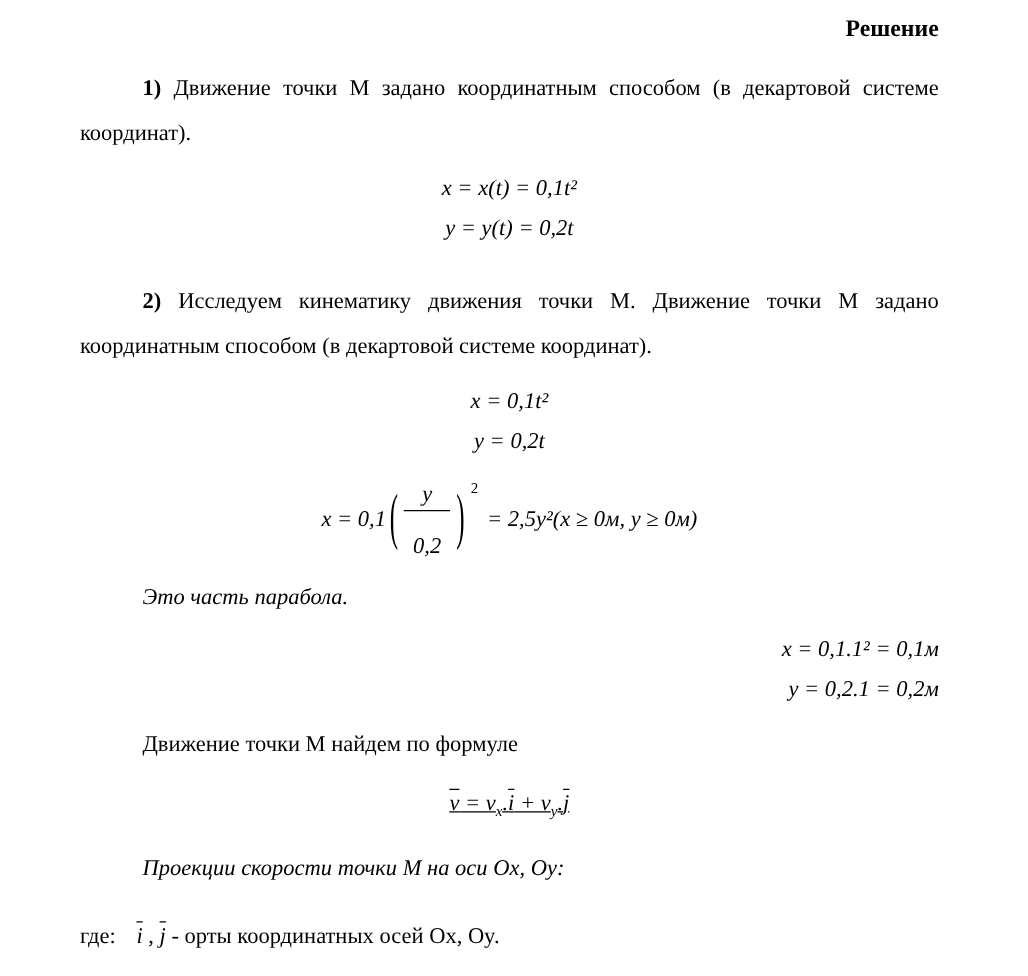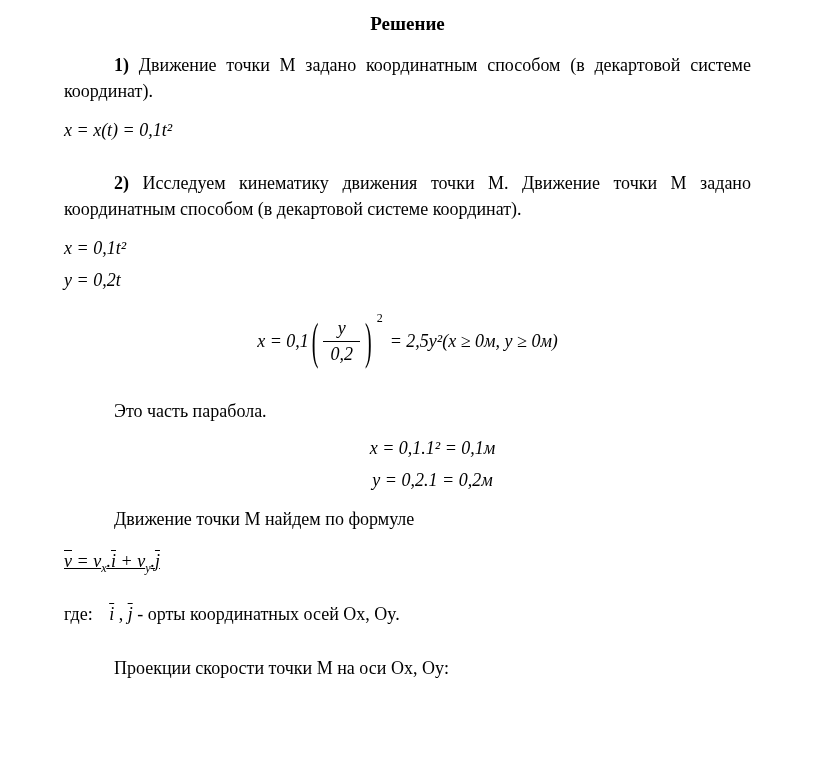--- a/index.html
+++ b/index.html
@@ -7,50 +7,50 @@
   body {
     width: 822px;
     height: 781px;
     overflow: hidden;
     font-family: "Liberation Serif", "DejaVu Serif", serif;
     color: #000000;
   }
   .page { padding: 12px 71px 0 64px; }
 
   .title {
-    text-align: center;
+    text-align: right;
     font-weight: bold;
     font-size: 19px;
     line-height: 24px;
     margin-bottom: 16px;
   }
 
   p.para {
     font-size: 18px;
-    line-height: 26px;
+    line-height: 36px;
     text-align: justify;
     text-indent: 50px;
   }
   p.no-indent { text-indent: 0; text-align: left; }
   .bold { font-weight: bold; }
   .it { font-style: italic; }
 
   .eq-block {
-    text-align: left;
+    text-align: center;
     font-size: 18px;
     margin: 9px 0 9px;
   }
   .eq-line { line-height: 32px; }
 
   .eq-left {
     font-size: 18px;
     padding-left: 50px;
     margin: 8px 0 4px;
   }
-  .eq-left .eq-line { line-height: 32px; text-align: center; }
+  .eq-left .eq-line { line-height: 32px; text-align: right; }
 
   
   .eq-flex {
     display: flex;
     justify-content: center;
     align-items: center;
     font-size: 18px;
     margin: 16px 0 12px;
     min-height: 58px;
   }
@@ -61,51 +61,52 @@
     margin: 0 3px;
     font-style: normal;
   }
   .frac {
     display: inline-flex;
     flex-direction: column;
     align-items: center;
     margin: 0 2px;
   }
   .frac .num { line-height: 22px; padding: 0 10px 2px; }
-  .frac .den { line-height: 22px; border-top: 1.3px solid #000; padding: 1px 7px 0; }
+  .frac .den { line-height: 22px; border-top: 1.3px solid #000; padding: 16px 7px 0; }
   .power {
     align-self: flex-start;
     font-size: 12px;
     line-height: 12px;
     margin: 0 2px 0 2px;
   }
   .rhs { margin-left: 5px; font-style: italic; }
 
   
   .eqv { font-size: 18px; line-height: 30px; text-decoration: underline; }
   .ov { text-decoration: overline; }
   sub { font-size: 12px; }
   .sp { margin-left: 12px; }
   .mt8  { margin-top: 24px; }
   .mt10 { margin-top: 10px; }
-  .mt12 { margin-top: 28px; }
+  .mt12 { margin-top: 12px; font-style: italic; }
   .mt18 { margin-top: 18px; }
   .eq-block.vel { margin: 14px 0 10px; }
 </style>
 </head>
 <body>
 
 <div class="page">
 
   <h1 class="title">Решение</h1>
 
   <p class="para"><span class="bold">1)</span><span> Движение точки М задано координатным способом (в декартовой системе координат).</span></p>
 
   <div class="eq-block mt10">
     <div class="eq-line it">x = x(t) = 0,1t²</div>
+    <div class="eq-line it">y = y(t) = 0,2t</div>
   </div>
 
   <p class="para mt8"><span class="bold">2)</span><span> Исследуем кинематику движения точки М. Движение точки М задано координатным способом (в декартовой системе координат).</span></p>
 
   <div class="eq-block mt10">
     <div class="eq-line it">x = 0,1t²</div>
     <div class="eq-line it">y = 0,2t</div>
   </div>
 
 
@@ -128,17 +129,17 @@
     <div class="eq-line it">x = 0,1.1² = 0,1м</div>
     <div class="eq-line it">y = 0,2.1 = 0,2м</div>
   </div>
 
   <p class="para mt10">Движение точки М найдем по формуле</p>
 
   <div class="eq-block vel">
     <span class="eqv"><span class="ov it">v</span><span class="it"> = v</span><sub class="it">x</sub><span class="it">.</span><span class="ov it">i</span><span class="it"> + v</span><sub class="it">y</sub><span class="it">.</span><span class="ov it">j</span></span>
   </div>
 
+  <p class="para mt12">Проекции скорости точки М на оси Ox, Oy:</p>
+
   <p class="para no-indent mt18"><span>где: </span><span class="ov it sp">i</span><span> , </span><span class="ov it">j</span><span> - орты координатных осей Ox, Oy.</span></p>
-
-  <p class="para mt12">Проекции скорости точки М на оси Ox, Oy:</p>
 
 </div>
 
 </body></html>

